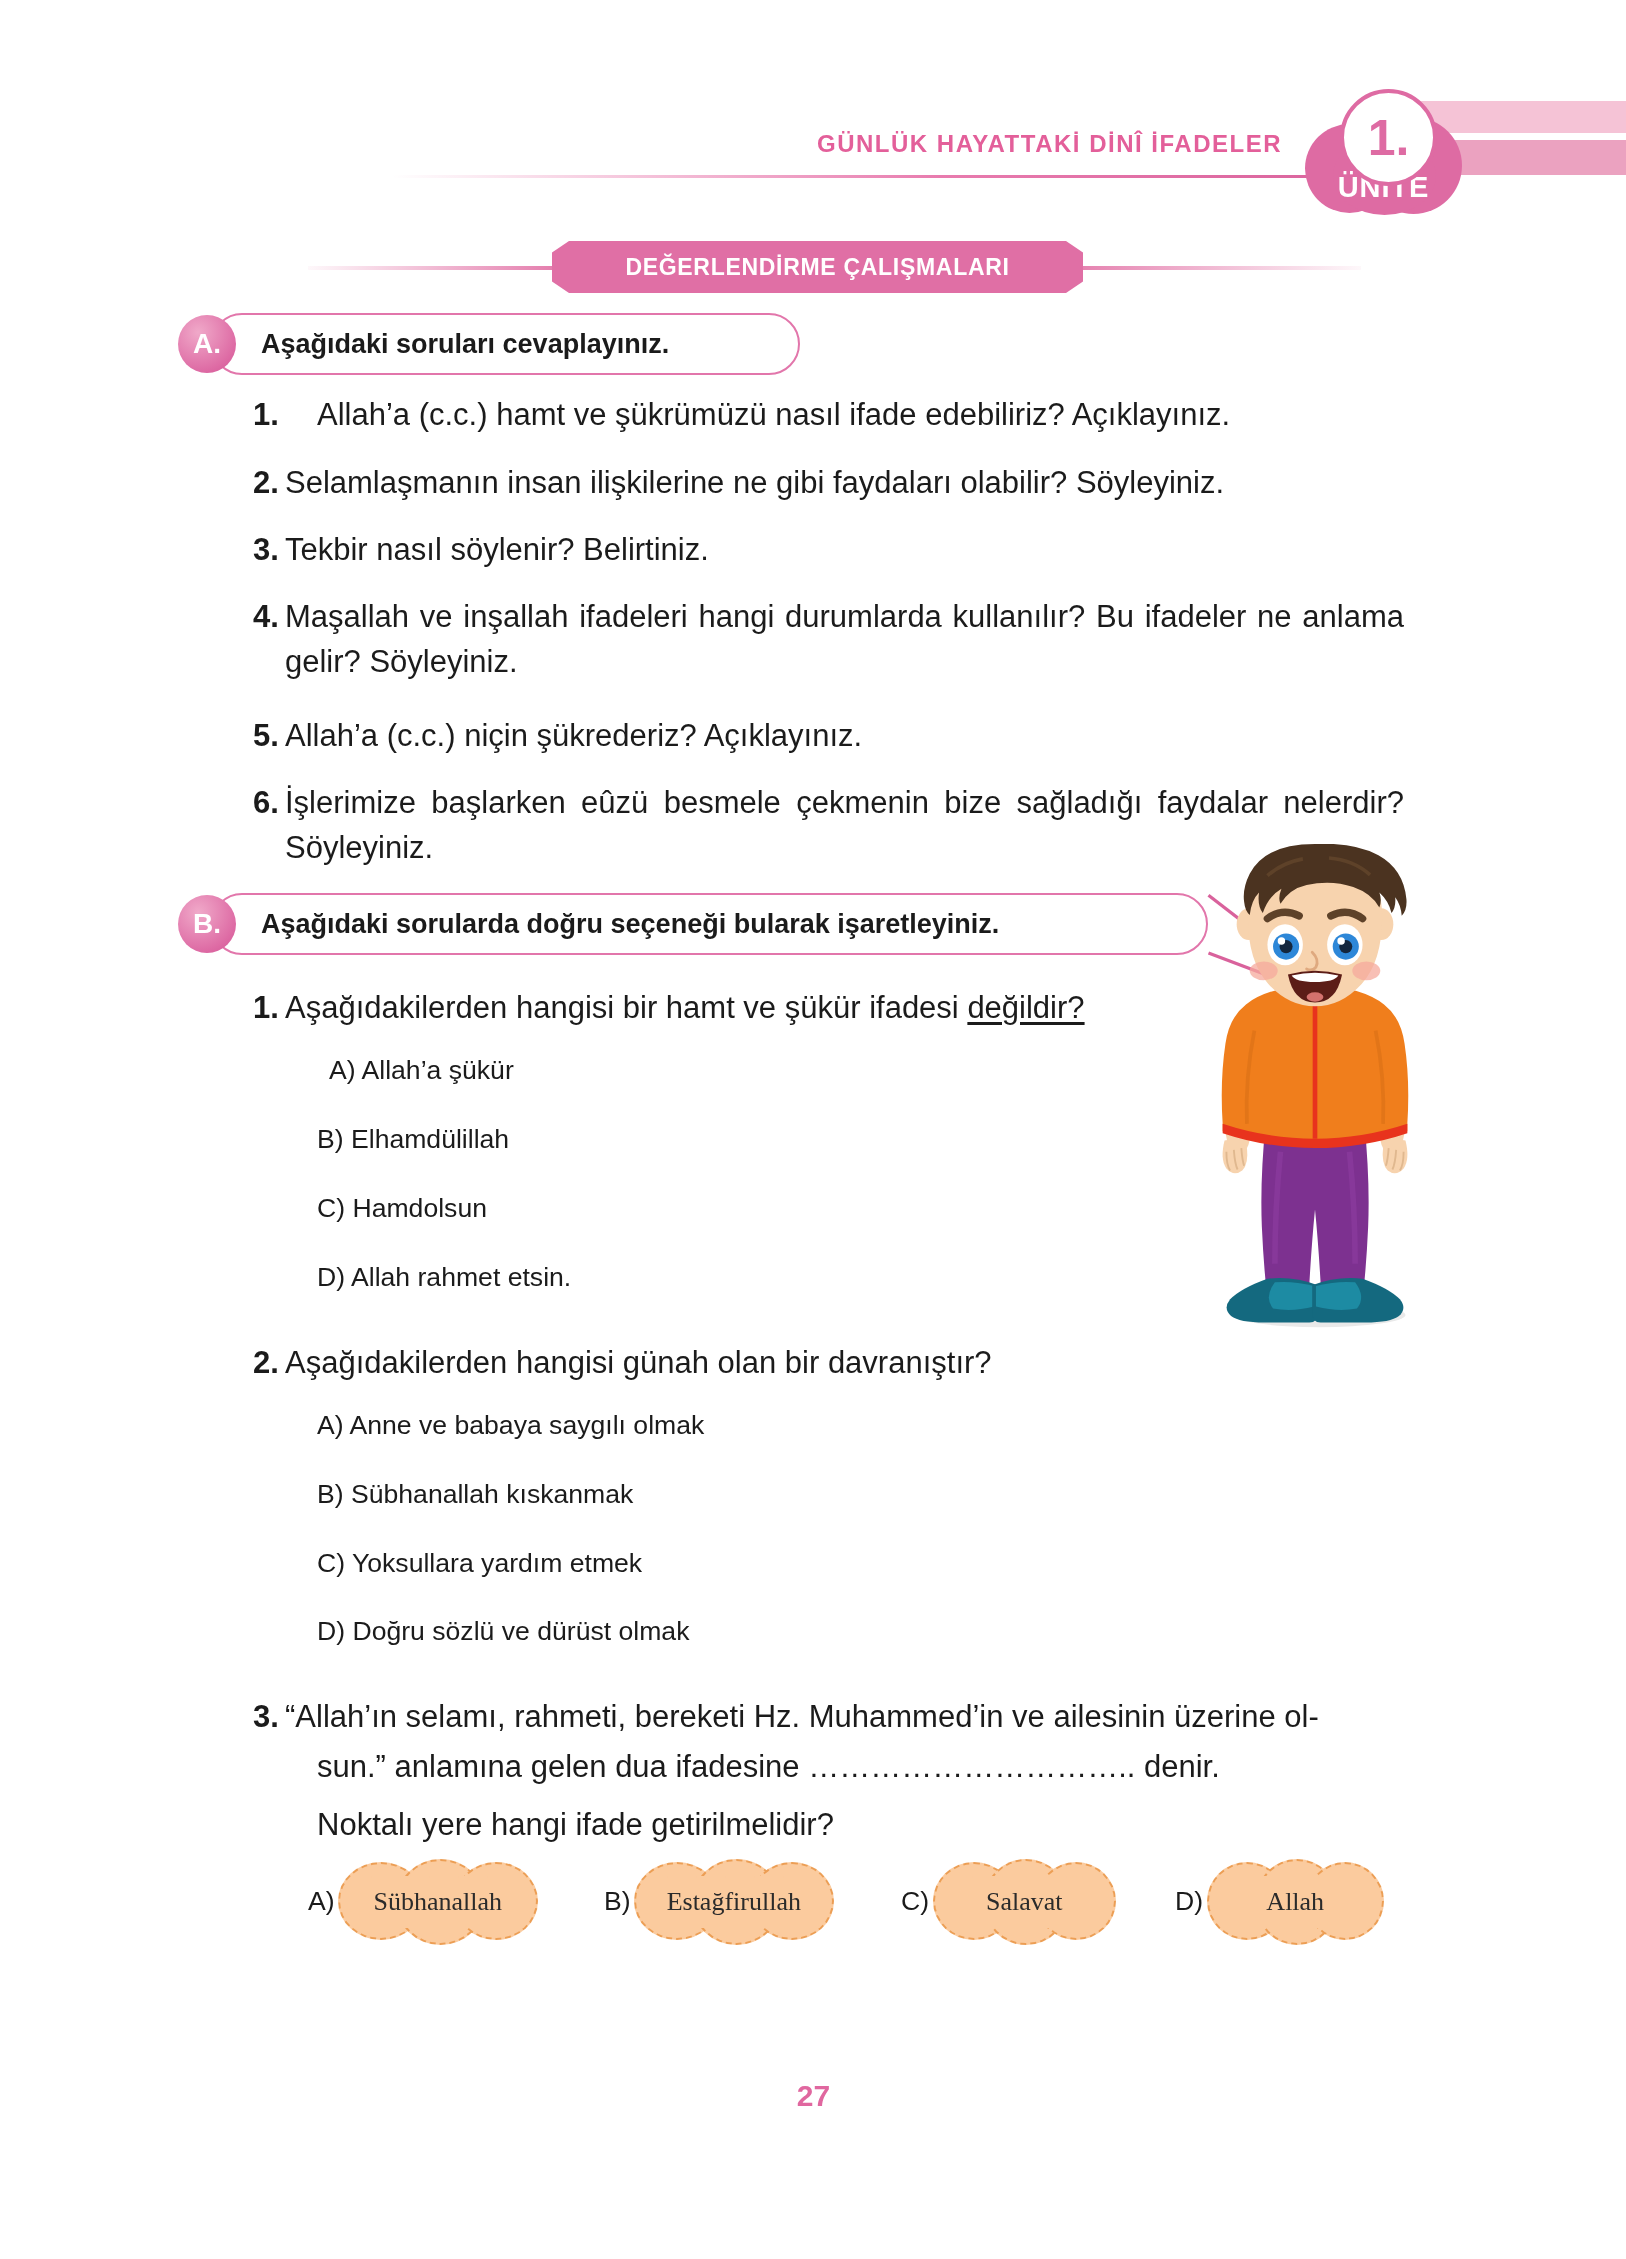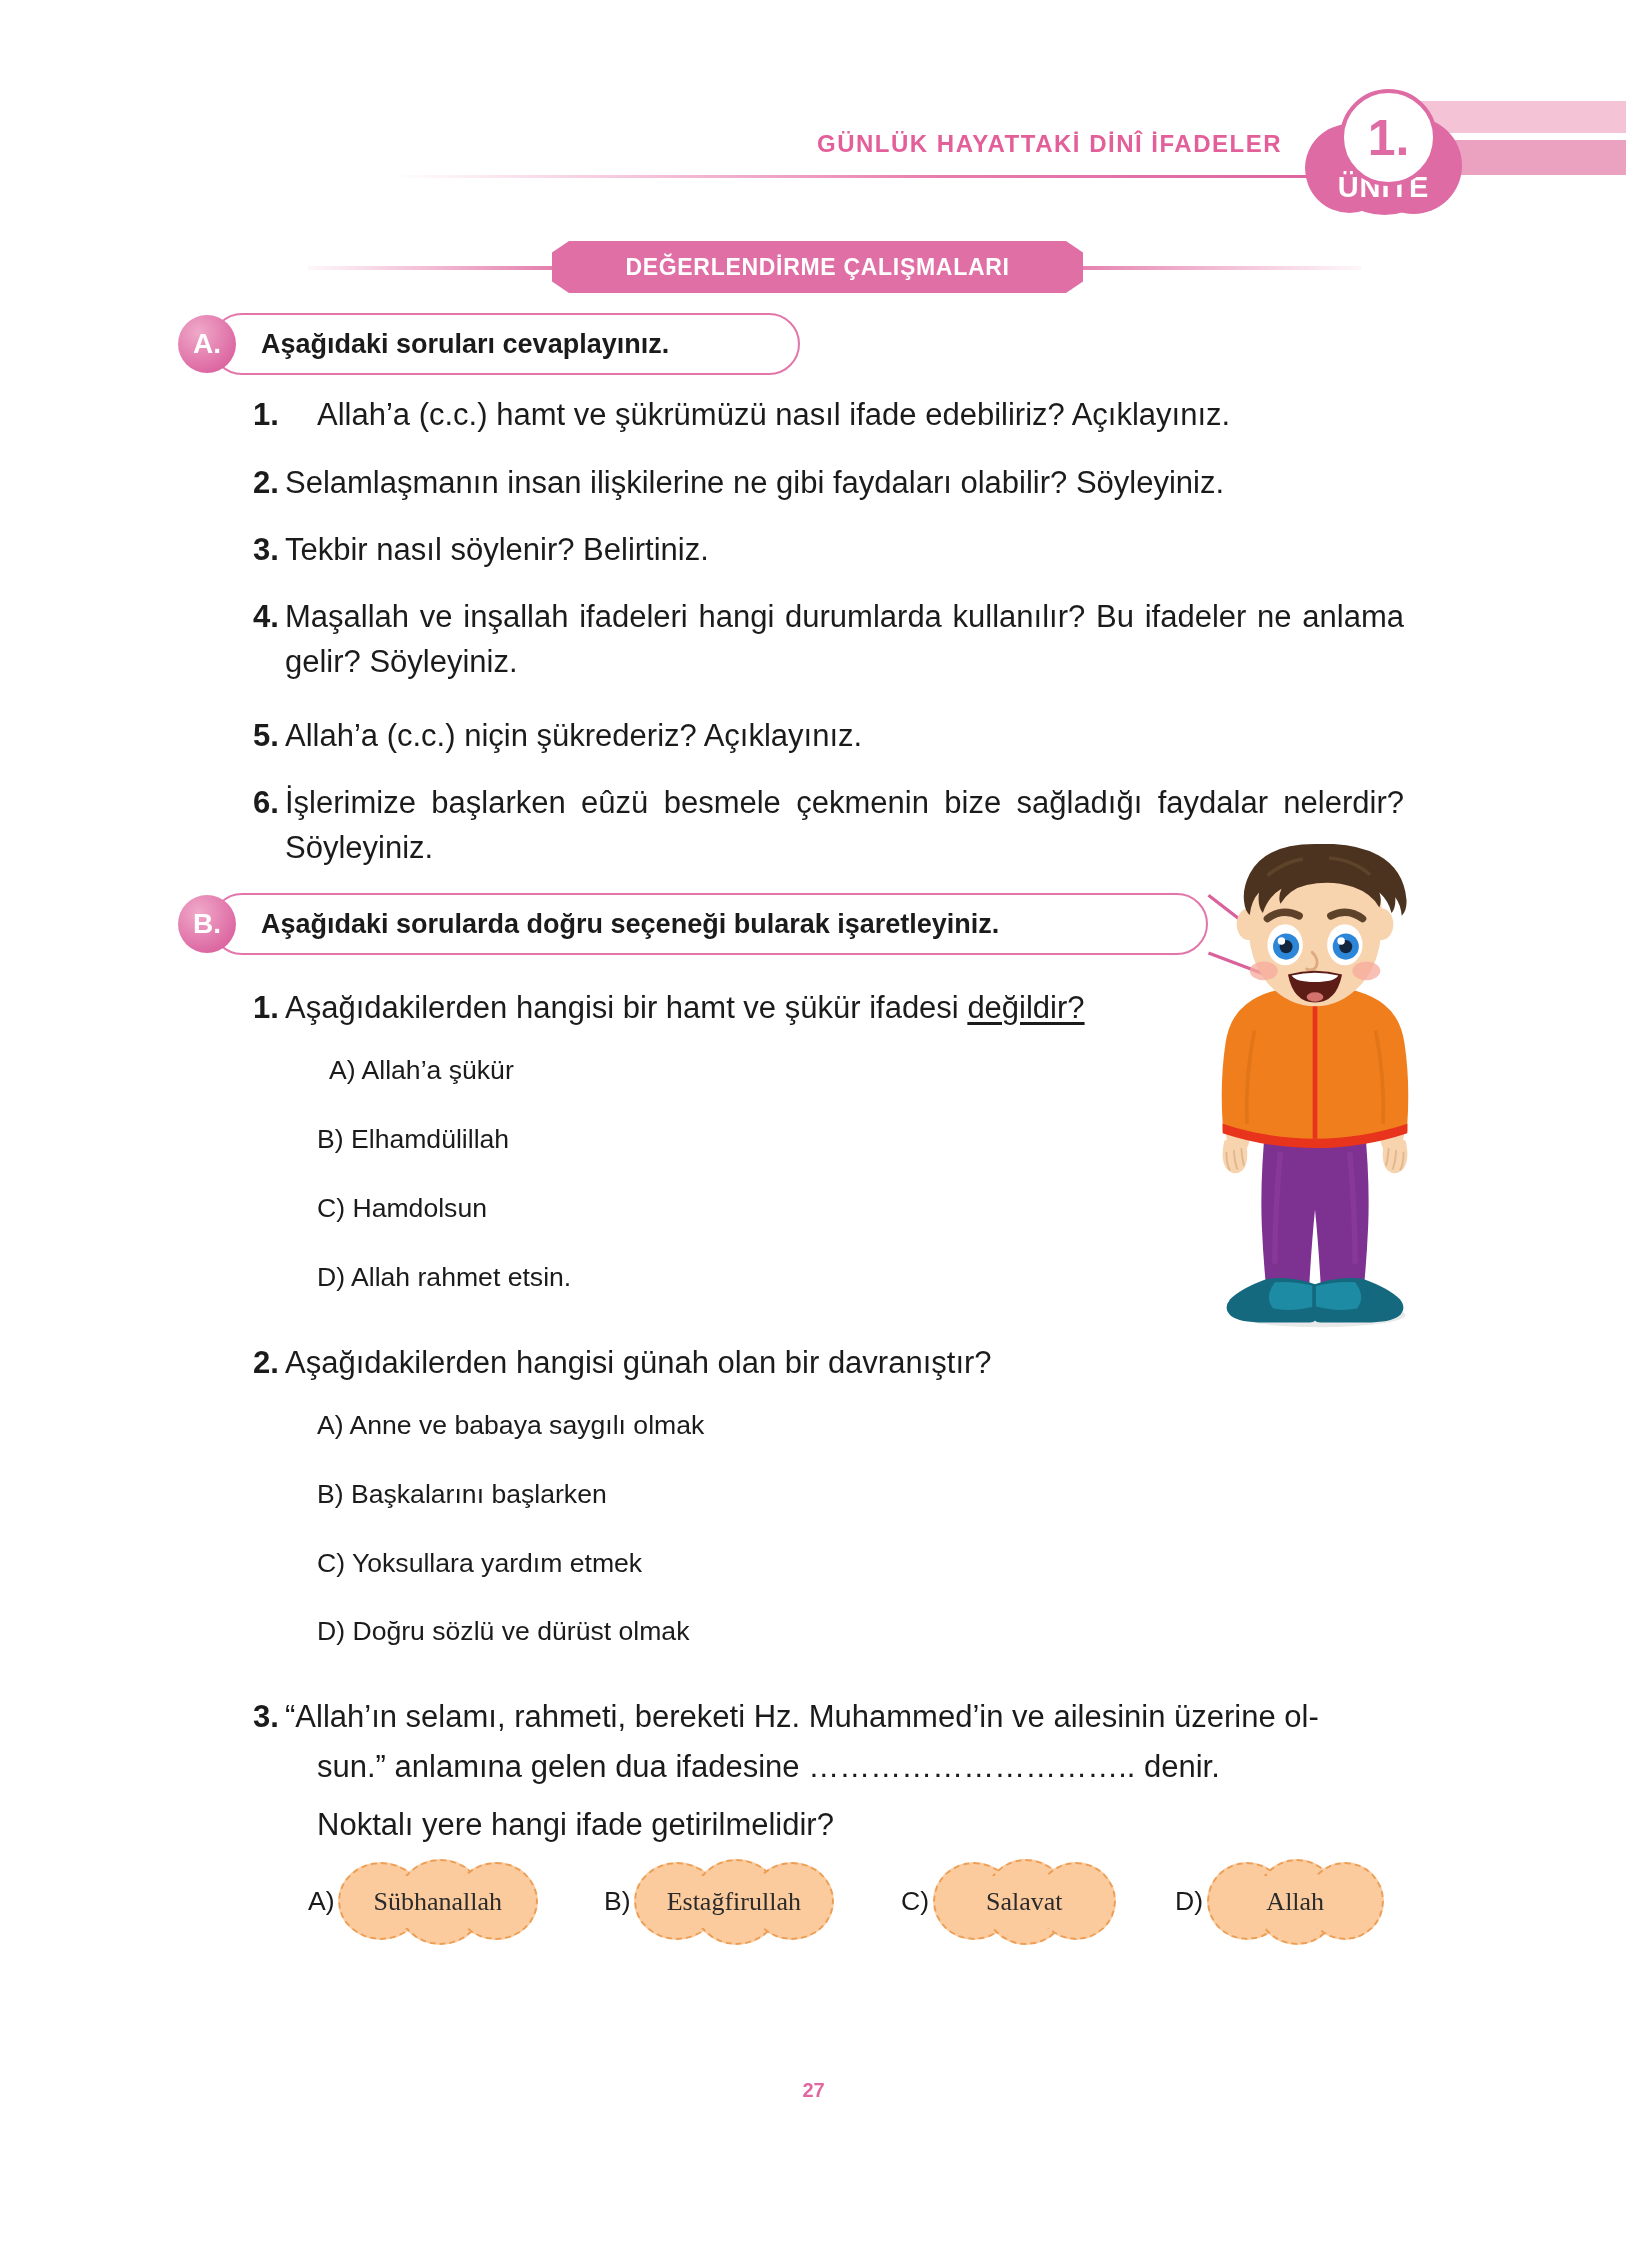--- a/index.html
+++ b/index.html
@@ -272,21 +272,21 @@
     white-space: nowrap;
     font-family: Liberation Serif, serif;
   }
 
   
   #page-number {
     position: absolute;
     left: 0; top: 2079px;
     width: 1627px;
     text-align: center;
-    font-size: 20px;
+    font-size: 30px;
     font-weight: bold;
     color: #e0679f;
     font-family: "Liberation Sans", sans-serif;
   }
 
   
   #boy {
     position: absolute;
     left: 1189px;
     top: 844px;
@@ -429,21 +429,21 @@
 </div>
 <div class="opt" style="left:329px; top:1055px;">A) Allah’a şükür</div>
 <div class="opt" style="left:317px; top:1124px;">B) Elhamdülillah</div>
 <div class="opt" style="left:317px; top:1193px;">C) Hamdolsun</div>
 <div class="opt" style="left:317px; top:1262px;">D) Allah rahmet etsin.</div>
 
 <div class="q" style="left:285px; top:1341px; width:979px;">
   <span class="num">2.</span><span style="display:inline;">Aşağıdakilerden hangisi günah olan bir davranıştır?</span>
 </div>
 <div class="opt" style="left:317px; top:1410px;">A) Anne ve babaya saygılı olmak</div>
-<div class="opt" style="left:317px; top:1479px;">B) Başkalarını başlarken</div>
+<div class="opt" style="left:317px; top:1479px;">B) Sübhanallah kıskanmak</div>
 <div class="opt" style="left:317px; top:1548px;">C) Yoksullara yardım etmek</div>
 <div class="opt" style="left:317px; top:1616px;">D) Doğru sözlü ve dürüst olmak</div>
 
 <div class="q" style="left:285px; top:1695px; width:1128px;">
   <span class="num">3.</span><span style="display:inline;">“Allah’ın selamı, rahmeti, bereketi Hz. Muhammed’in ve ailesinin üzerine ol-</span>
 </div>
 <div class="q" style="left:317px; top:1745px; width:1100px;">
   <span style="display:inline;">sun.” anlamına gelen dua ifadesine ………………………….. denir.</span>
 </div>
 <div class="q" style="left:317px; top:1803px; width:1100px;">

